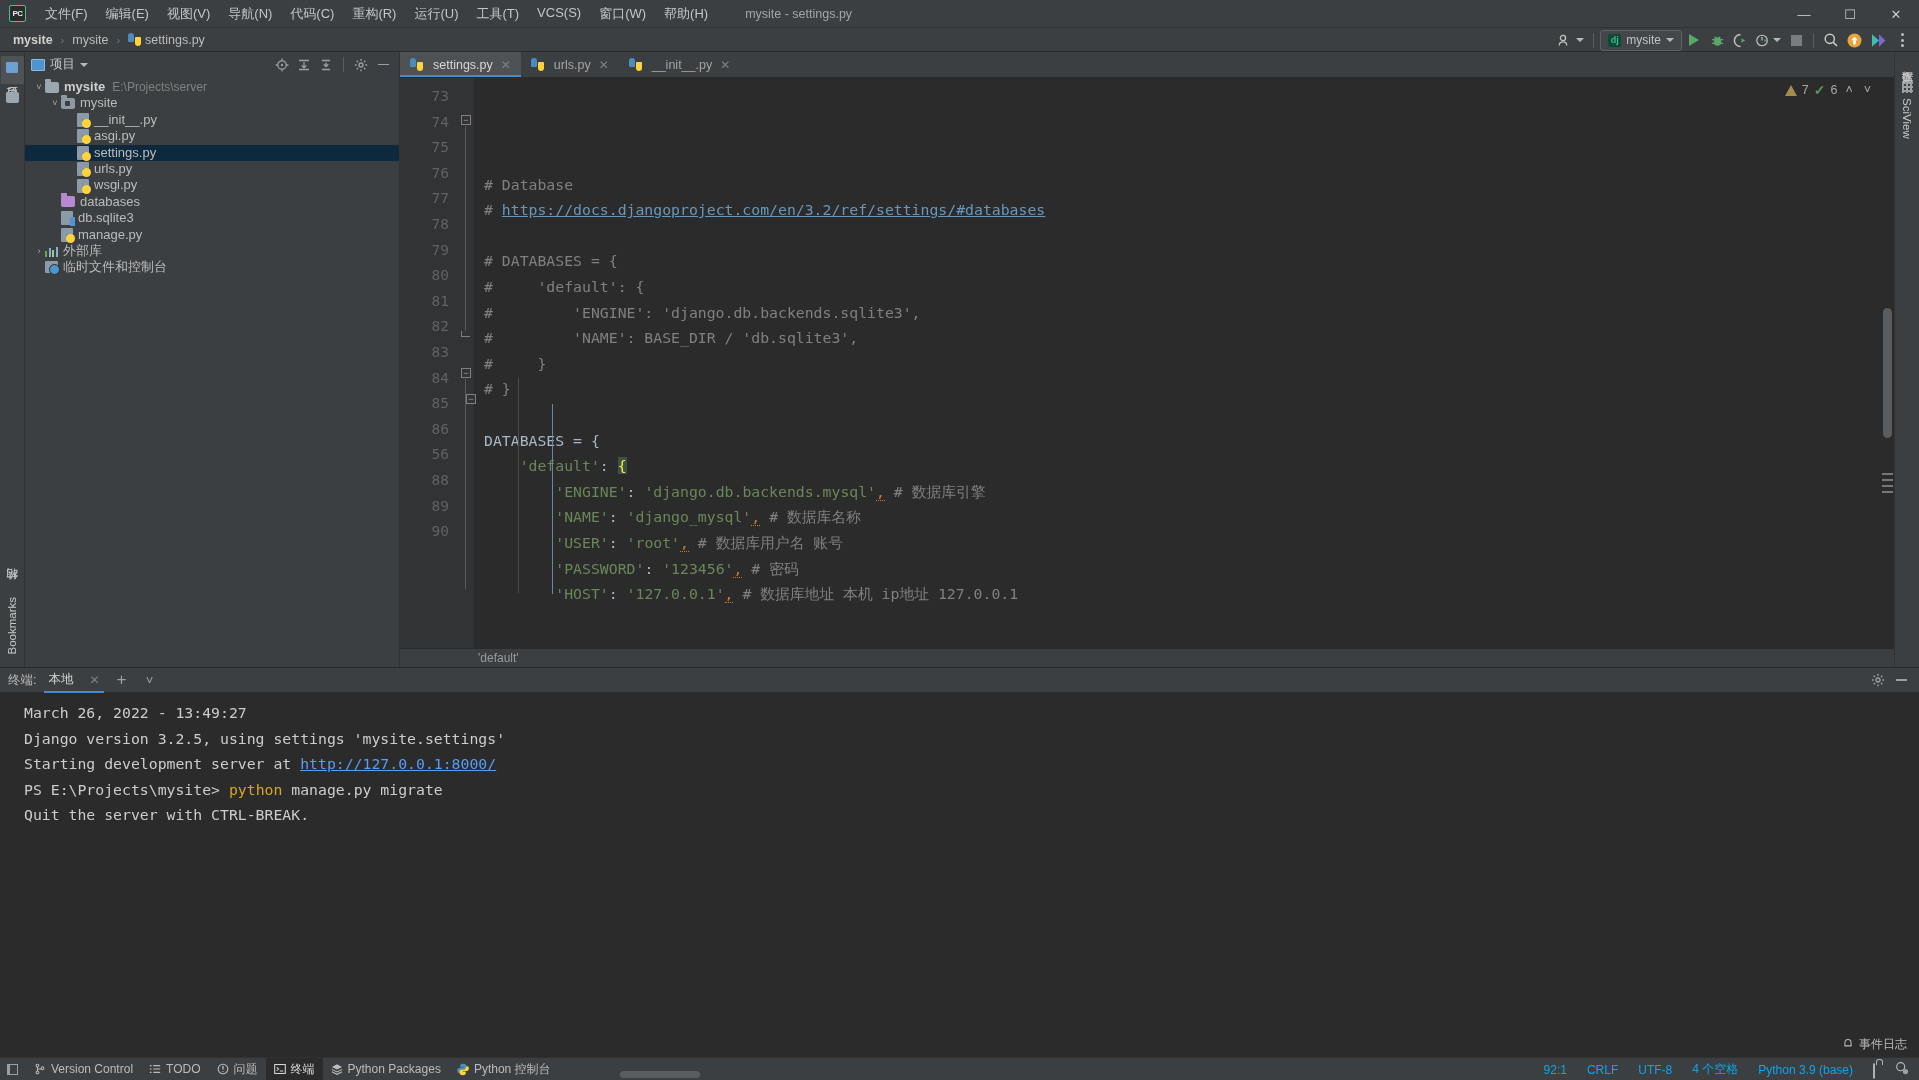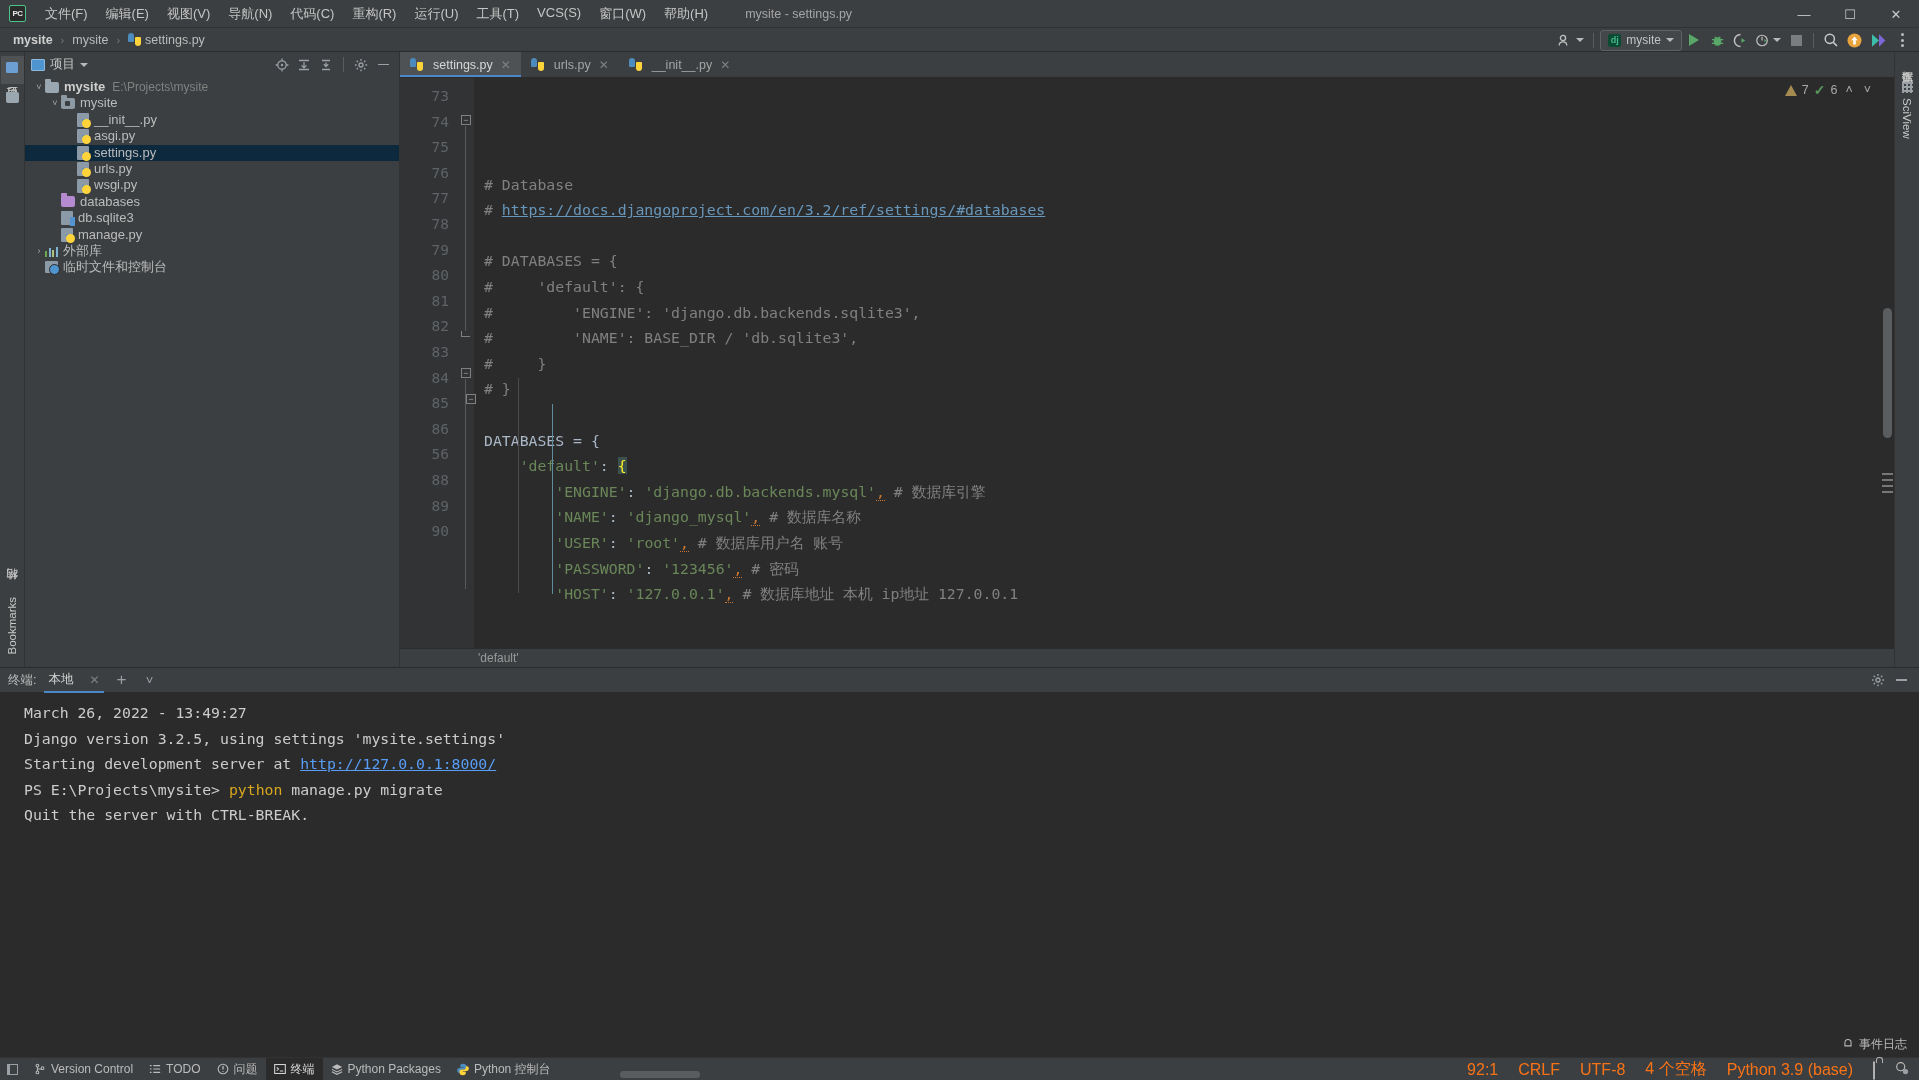--- a/index.html
+++ b/index.html
@@ -277,21 +277,21 @@
     border-top: 1px solid #323232; position: relative; padding-left: 26px;
   }
   .sb-item {
     display: flex; align-items: center; gap: 5px; font-size: 12px; color: #bbbbbb;
     padding: 3px 8px; height: 23px;
   }
   .sb-item.active { background: #2b2b2b; color: #d9d9d9; }
   .statusbar-right {
     position: absolute; right: 0; top: 0; height: 23px; display: flex; align-items: center; gap: 0;
   }
-  .sb-r { font-size: 16px; color: #f97316; padding: 0 10px; }
+  .sb-r { font-size: 12px; color: #0ea5e9; padding: 0 10px; }
   .evtlog-row {
     position: absolute; right: 12px; top: -22px; display: flex; align-items: flex-end; gap: 5px;
     font-size: 12px; color: #bbbbbb;
   }
   .lock-ico {
     width: 10px; height: 12px; border: 1.5px solid #b0b0b0; border-radius: 1px; position: relative;
   }
   .lock-ico::before {
     content:''; position: absolute; top:-5px; left: 1.5px; width: 5px; height: 5px;
     border: 1.5px solid #b0b0b0; border-bottom: none; border-radius: 3px 3px 0 0;
@@ -464,21 +464,21 @@
             <span style="display:block;width:11px;height:1.5px;background:#9aa0a6;"></span>
           </div>
         </div>
       </div>
       <div class="tree" id="tree">
           <div class="trow">
             <span class="ind" style="width: 0px;"></span>
             <span class="arrow">˅</span>
             <span class="fldr"></span>
             <span class="tlabel bold">mysite</span>
-            <span class="tpath">E:\Projects\mysite</span>
+            <span class="tpath">E:\Projects\server</span>
           </div>
           <div class="trow">
             <span class="ind" style="width: 16px;"></span>
             <span class="arrow">˅</span>
             <span class="fldr mod"></span>
             <span class="tlabel">mysite</span>
           </div>
           <div class="trow">
             <span class="ind" style="width: 32px;"></span>
             <span class="arrow"></span>

